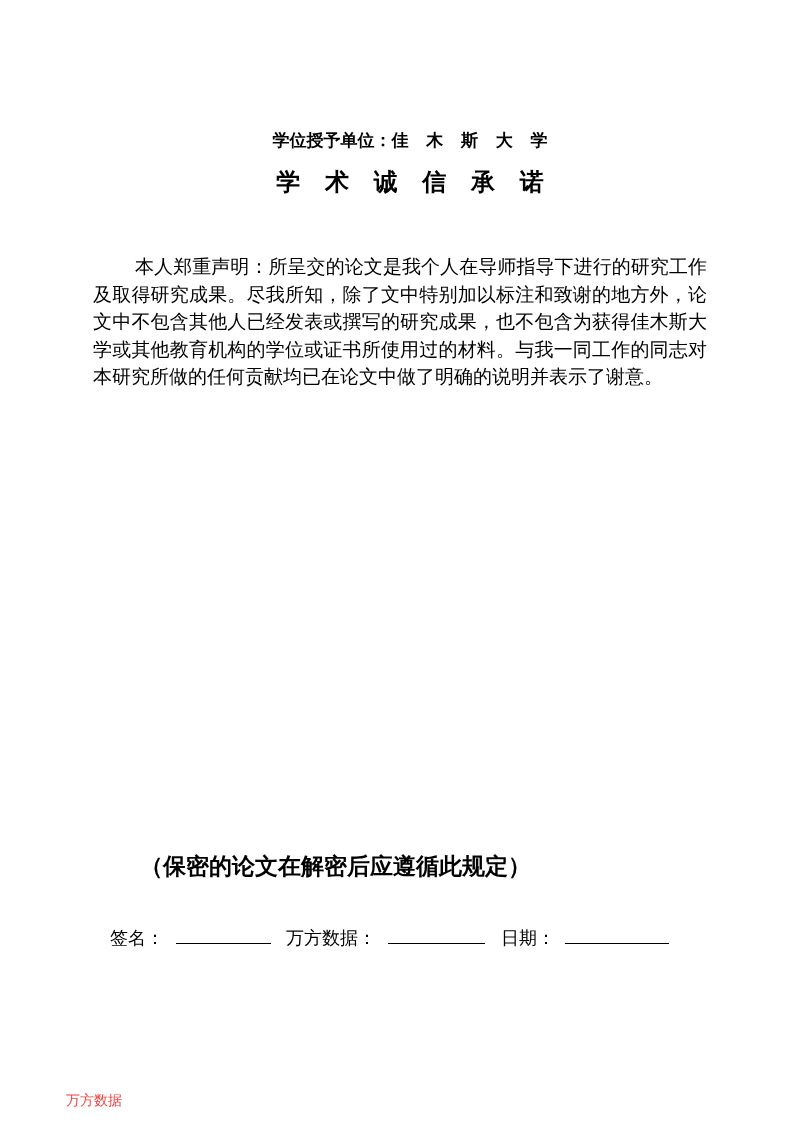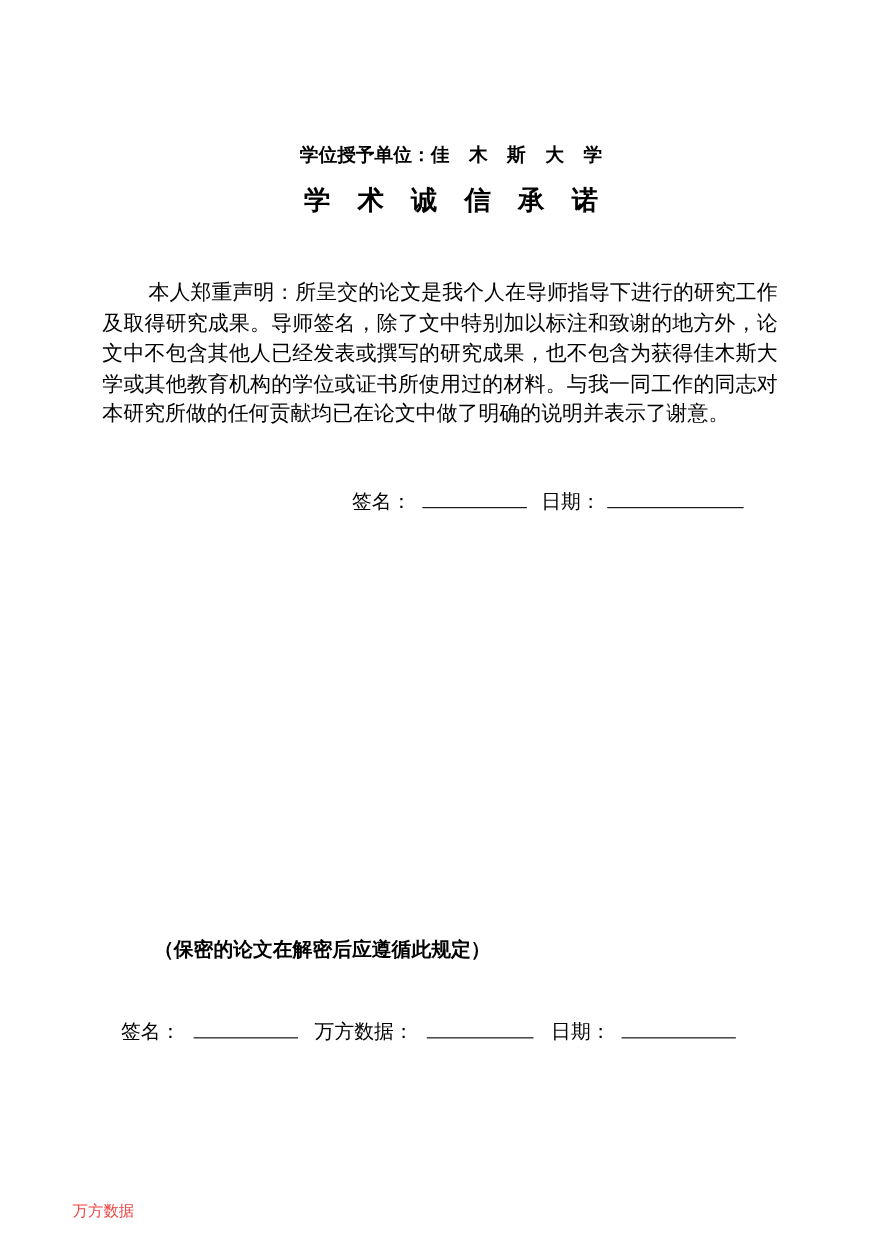--- a/index.html
+++ b/index.html
@@ -50,21 +50,21 @@
     text-justify: inter-ideograph;
   }
   #integrity-para { top: 253px; }
   #authorization-para { top: 750px; }
   #confidential-note {
     position: absolute;
     left: 140px;
     top: 851px;
     font-family: "Liberation Sans", "DejaVu Sans", sans-serif;
     font-weight: bold;
-    font-size: 18px;
+    font-size: 23px;
   }
   .sig-row {
     position: absolute;
     font-size: 18px;
     white-space: nowrap;
   }
   #sig-row-1 { left: 320px; top: 444px; }
   #sig-row-2 { left: 110px; top: 926px; }
   .blank {
     display: inline-block;
@@ -90,25 +90,22 @@
 </style>
 </head>
 <body>
 
 <div id="page">
 
   <div id="degree-line" class="heading">学位授予单位：佳 木 斯 大 学</div>
 
   <div id="integrity-title" class="heading">学 术 诚 信 承 诺</div>
 
-  <div id="integrity-para" class="body-para">本人郑重声明：所呈交的论文是我个人在导师指导下进行的研究工作及取得研究成果。导师签名，除了文中特别加以标注和致谢的地方外，论文中不包含其他人已经发表或撰写的研究成果，也不包含为获得佳木斯大学或其他教育机构的学位或证书所使用过的材料。与我一同工作的同志对本研究所做的任何贡献均已在论文中做了明确的说明并表示了谢意。</div>
+  <div id="integrity-para" class="body-para">本人郑重声明：所呈交的论文是我个人在导师指导下进行的研究工作及取得研究成果。尽我所知，除了文中特别加以标注和致谢的地方外，论文中不包含其他人已经发表或撰写的研究成果，也不包含为获得佳木斯大学或其他教育机构的学位或证书所使用过的材料。与我一同工作的同志对本研究所做的任何贡献均已在论文中做了明确的说明并表示了谢意。</div>
 
-  <div id="sig-row-1" class="sig-row">
-    <span id="sig1-name-label">签名：</span><span id="sig1-name-blank" class="blank"></span><span id="sig1-date-label">日期：</span><span id="sig1-date-blank" class="blank"></span>
-  </div>
 
 
 
   <div id="confidential-note">（保密的论文在解密后应遵循此规定）</div>
 
   <div id="sig-row-2" class="sig-row">
     <span id="sig2-name-label">签名：</span><span id="sig2-name-blank" class="blank"></span><span id="sig2-supervisor-label">万方数据：</span><span id="sig2-supervisor-blank" class="blank"></span><span id="sig2-date-label">日期：</span><span id="sig2-date-blank" class="blank"></span>
   </div>
 
   <div id="watermark">万方数据</div>

